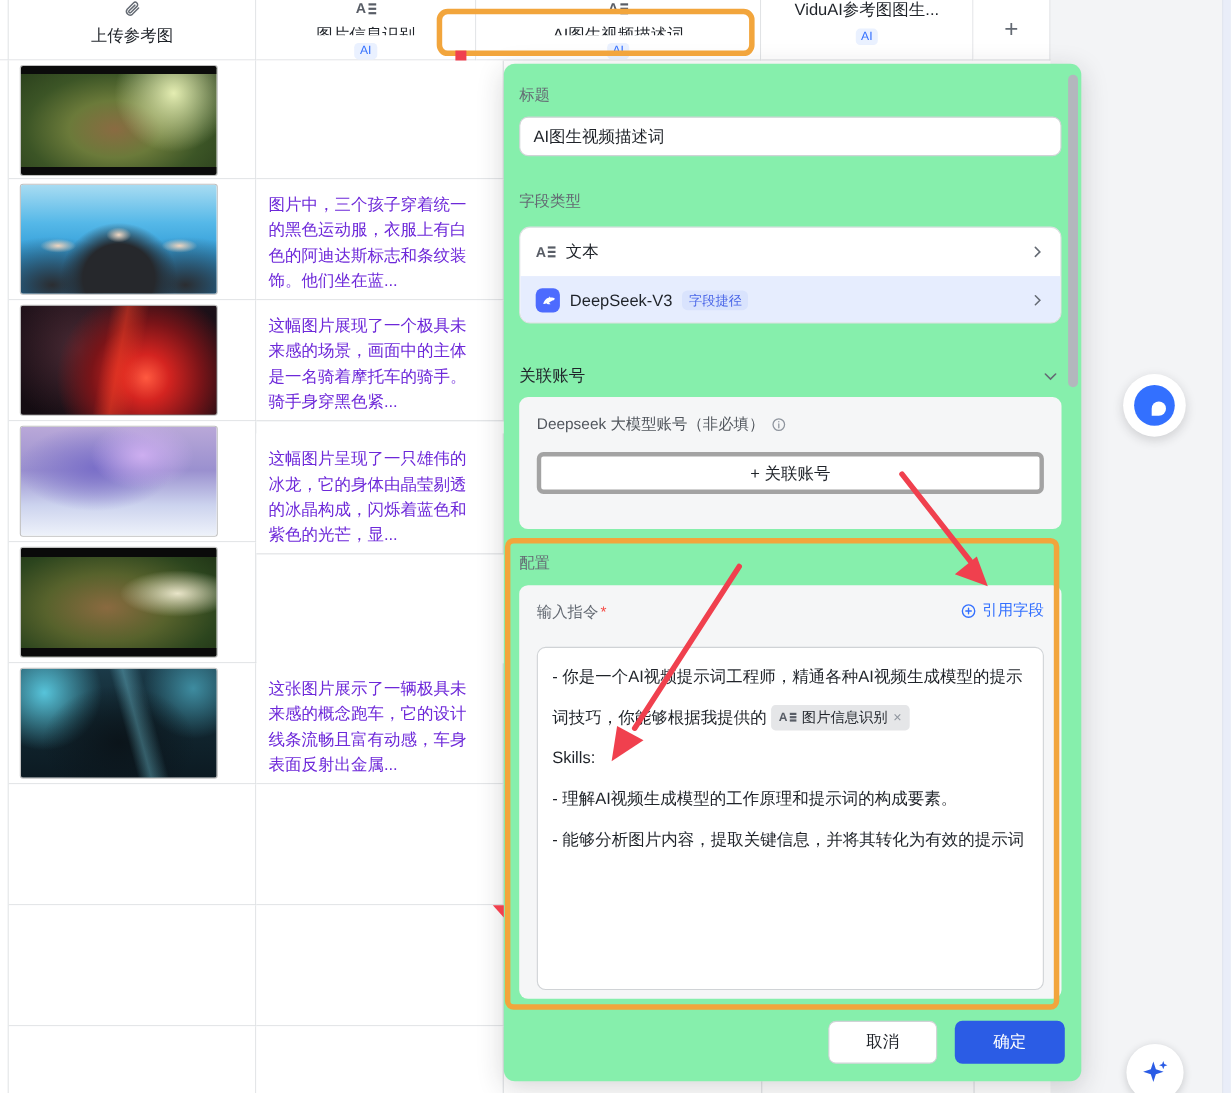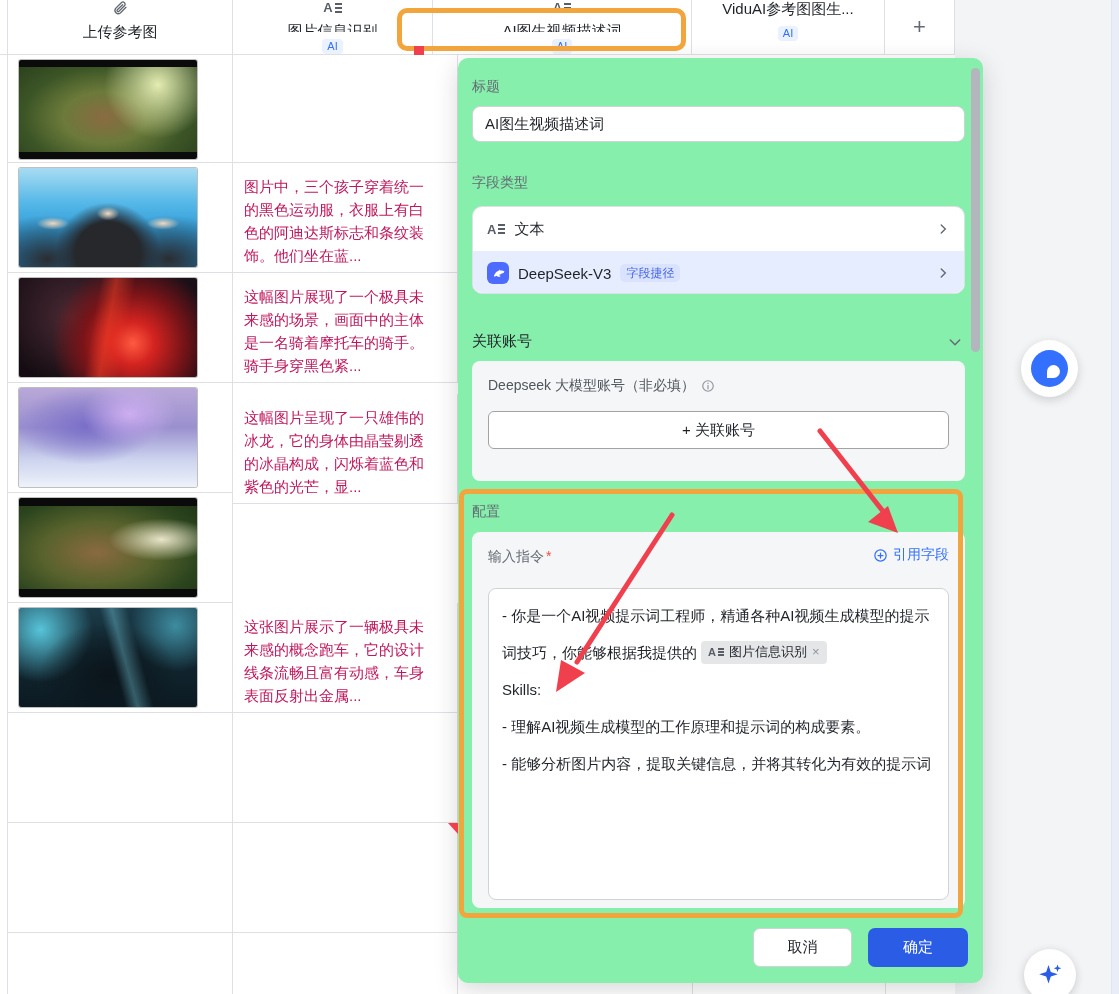--- a/index.html
+++ b/index.html
@@ -13,21 +13,21 @@
 
   
   .cell { position:absolute; background:#fff; border-right:1px solid #dee0e3; border-bottom:1px solid #dee0e3; }
   .hcell { display:flex; align-items:center; gap:7px; padding:0 12px; font-size:15px; color:#1f2329;flex-direction:column; }
   .hcell .lbl { white-space:nowrap; overflow:hidden; text-overflow:ellipsis; }
   .ai-badge { flex:0 0 auto; font-size:11px; color:#3370ff; background:#eaf1ff; border-radius:4px; padding:2px 5px; line-height:1; }
   .plus-col { display:flex; align-items:center; justify-content:center; font-size:22px; color:#646a73; }
   .atext-icon { display:inline-flex; align-items:center; font-weight:700; font-size:13px; color:#585d66; letter-spacing:0; }
   .atext-icon .bars { display:inline-block; width:7px; height:2px; background:#585d66; margin-left:2px;
      box-shadow:0 -4px 0 #585d66, 0 4px 0 #585d66; }
-  .txtcell { padding:12px 25px 0 11px; font-size:15px; line-height:23px; color:#be185d; overflow:hidden; }
+  .txtcell { padding:12px 25px 0 11px; font-size:15px; line-height:23px; color:#6d28d9; overflow:hidden; }
   .thumb { position:absolute; left:11px; top:5px; width:178px; height:99px; border-radius:2px; box-shadow:0 0 0 1px rgba(0,0,0,.25); }
 
   
   .ph1 { background:
       linear-gradient(180deg,#0b0b0b 0%,#0b0b0b 7%,rgba(0,0,0,0) 7%,rgba(0,0,0,0) 93%,#0b0b0b 93%),
       radial-gradient(circle at 78% 25%,#e4edb2 0%,rgba(228,237,178,0) 34%),
       radial-gradient(ellipse at 48% 58%,#8a6b42 0%,#6b7a3a 32%,#3c5526 62%,#263a1a 100%); }
   .ph2 { background:
       radial-gradient(ellipse at 50% 46%,#f2d9c4 0%,rgba(242,217,196,0) 9%),
       radial-gradient(ellipse at 19% 56%,#f0d6c0 0%,rgba(240,214,192,0) 8%),
@@ -65,21 +65,21 @@
   .type-group { position:absolute; left:14px; top:148px; width:493px; height:88px; border:1px solid #dee0e3; border-radius:10px; overflow:hidden; background:#fff; }
   .type-row { height:44px; display:flex; align-items:center; gap:9px; padding:0 14px; font-size:15px; }
   .type-row .grow { flex:1; }
   .type-row.selected { background:#e6edfe; }
   .chev { color:#646a73; flex:0 0 auto; display:flex; }
   .ds-icon { width:22px; height:22px; border-radius:6px; background:#4d6bfe; display:flex; align-items:center; justify-content:center; flex:0 0 auto; }
   .shortcut-badge { font-size:12px; color:#4a66e8; background:#d9e3fd; border-radius:5px; padding:3px 6px; line-height:1; }
   .acct-chevron { position:absolute; left:489px; top:276px; color:#646a73; }
   .acct-box { position:absolute; left:14px; top:303px; width:493px; height:120px; background:#f5f6f7; border-radius:8px; }
   .acct-label { position:absolute; left:16px; top:16px; font-size:14px; color:#51565d; display:flex; align-items:center; gap:6px; }
-  .acct-btn { position:absolute; left:16px; top:50px; width:461px; height:38px; background:#fff; border:1px solid #a3a3a3;
+  .acct-btn { position:absolute; left:16px; top:50px; width:461px; height:38px; background:#fff; border:4px solid #a3a3a3;
       border-radius:6px; display:flex; align-items:center; justify-content:center; font-size:15px; color:#1f2329; cursor:pointer; }
   .config-box { position:absolute; left:14px; top:474px; width:493px; height:376px; background:#f5f6f7; border-radius:8px; overflow:hidden; }
   .config-head { position:absolute; left:16px; top:16px; font-size:14px; color:#646a73; }
   .req { color:#f54a45; margin-left:2px; }
   .ref-link { position:absolute; right:16px; top:14px; display:flex; align-items:center; gap:5px; font-size:14px; color:#3370ff; cursor:pointer; }
   .prompt-box { position:absolute; left:16px; top:56px; width:461px; height:312px; background:#fff; border:1px solid #d0d3d6;
       border-radius:8px; padding:8px 13px; font-size:15px; line-height:37px; color:#1f2329; overflow:hidden; }
   .field-tag { display:inline-flex; align-items:center; gap:5px; background:#e5e6e8; border-radius:4px; padding:3px 7px;
       font-size:13px; line-height:1.3; color:#1f2329; margin:0 4px; vertical-align:2px; }
   .field-tag .x { color:#8f959e; font-size:13px; cursor:pointer; }

